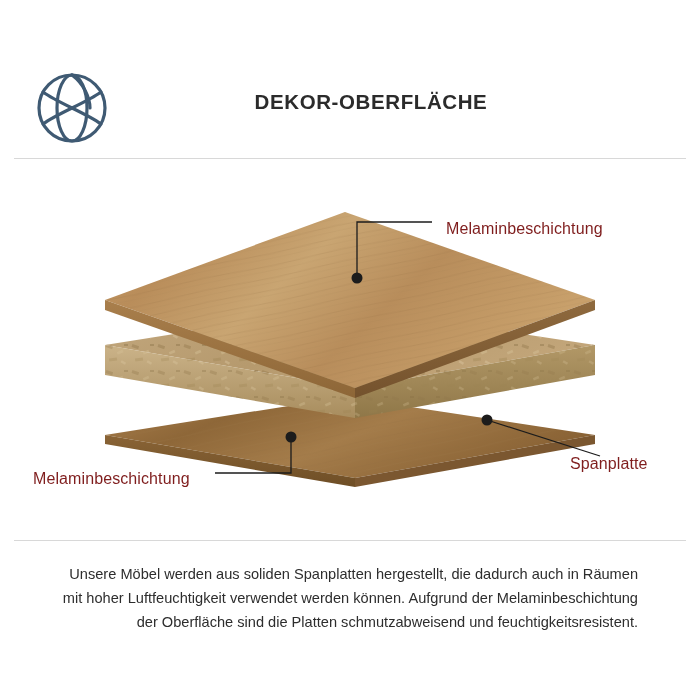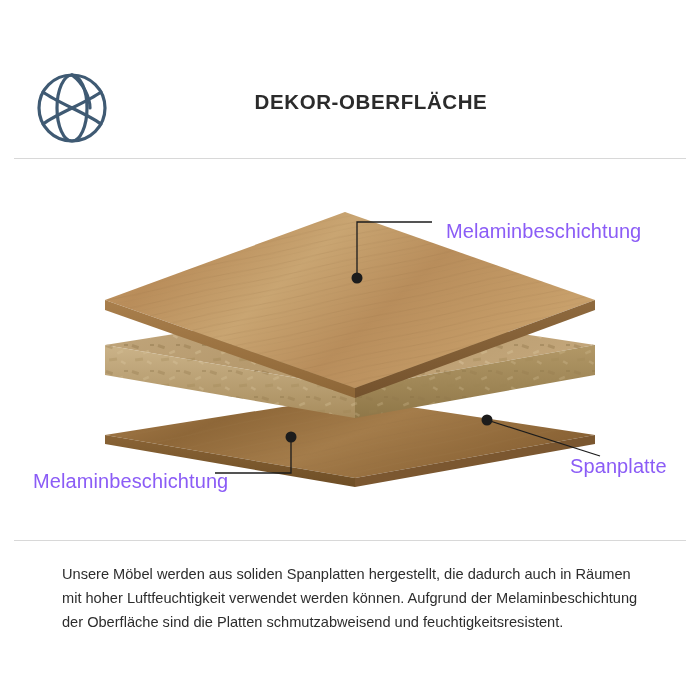--- a/index.html
+++ b/index.html
@@ -69,22 +69,22 @@
     width: 700px;
     height: 380px;
   }
   .stage svg {
     display: block;
   }
 
   
   .label {
     position: absolute;
-    font-size: 20px;
-    color: #8b5cf6;
+    font-size: 16px;
+    color: #7f1d1d;
     white-space: nowrap;
     letter-spacing: 0.1px;
   }
   .label-top   { left: 446px; top: 180px; }
   .label-right { left: 570px; top: 415px; }
   .label-left  { left: 33px;  top: 430px; }
 
   
   .body-rule {
     position: absolute;
@@ -92,21 +92,21 @@
     top: 500px;
     width: 672px;
     height: 1px;
     background: #d8d8d8;
   }
   .body-text {
     position: absolute;
     left: 62px;
     top: 522px;
     width: 576px;
-    text-align: left;
+    text-align: right;
     font-size: 14.6px;
     line-height: 24px;
     color: #2d2d2d;
   }
 
   
   .footer-bar {
     position: absolute;
     left: 0;
     bottom: 0;

